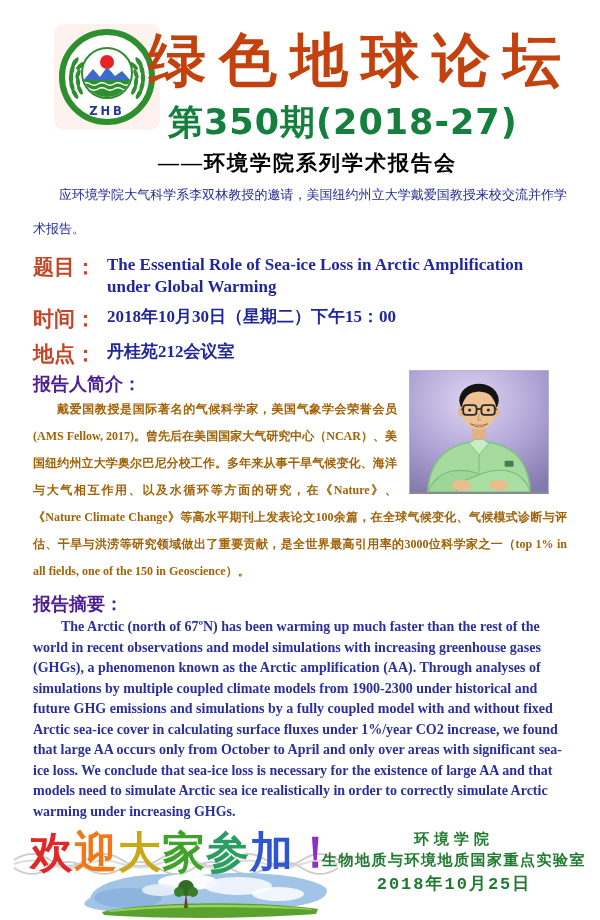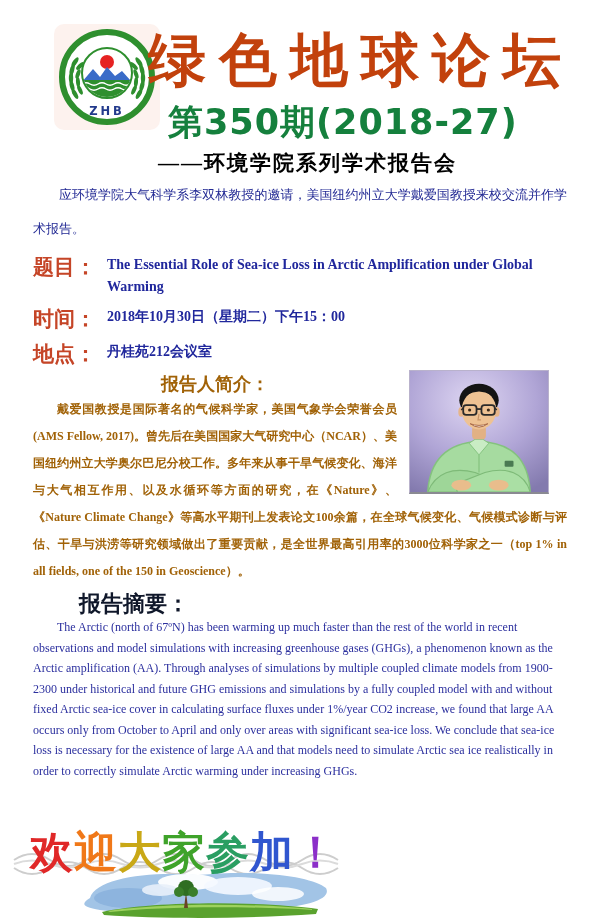--- a/index.html
+++ b/index.html
@@ -29,33 +29,33 @@
   }
   
   .intro {
     margin:0 33px 0; font-size:13px; line-height:34px;
     text-indent:2em; text-align:justify; color:#232a94;
   }
   
   .fields { margin:2px 33px 0; }
   .field { display:flex; align-items:flex-start; margin-top:7px; }
   .field-label { flex:none; width:74px; font-size:21px; font-weight:bold; color:#c54527; }
-  .field-value { font-size:14px; font-weight:bold; line-height:22px; color:#20279c; padding-top:1px; }
+  .field-value { font-size:17px; font-weight:bold; line-height:22px; color:#20279c; padding-top:1px; }
   
   .bio { margin:4px 33px 0; }
-  .bio-heading { font-size:18px; font-weight:bold; color:#a16207; line-height:24px;text-align:center; }
+  .bio-heading { font-size:18px; font-weight:bold; color:#4c1d95; line-height:24px; }
   .speaker-photo {
     float:right; width:140px; height:124px; margin:-2px 18px 4px 12px;
     border:1px solid #b9b2cc; border-bottom:2px solid #8a8a92; display:block;
   }
   .bio-text { font-size:12px; line-height:27px; text-indent:2em; text-align:justify; color:#a16207;font-weight:bold; }
   
   .abstract { margin:7px 33px 0; }
-  .abstract-heading { font-size:22px; font-weight:bold; color:#0f172a; line-height:24px;margin-left:46px; }
-  .abstract-text { font-size:12px; line-height:20.5px; text-indent:2em; color:#2b2f9e; margin-top:1px; }
+  .abstract-heading { font-size:18px; font-weight:bold; color:#4c1d95; line-height:24px; }
+  .abstract-text { font-size:14px; line-height:20.5px; text-indent:2em; color:#2b2f9e; margin-top:1px;font-weight:bold; }
   
   .footer { position:absolute; left:0; bottom:0; width:600px; height:96px;font-family:Liberation Mono, monospace; }
   .ribbon { position:absolute; left:12px; top:14px; width:330px; height:48px; }
   .welcome {
     position:absolute; left:30px; top:0px;
     font-size:43px; font-weight:bold; letter-spacing:1px; white-space:nowrap;
   }
   .landscape { position:absolute; left:68px; top:44px; width:272px; height:52px; }
   .org-block {
     position:absolute; left:312px; top:6px; width:284px;
@@ -199,15 +199,20 @@
       <ellipse cx="170" cy="18" rx="34" ry="9" fill="#f4f8ff" opacity="0.9"></ellipse>
       <ellipse cx="210" cy="26" rx="26" ry="7" fill="#ffffff" opacity="0.85"></ellipse>
       <ellipse cx="92" cy="22" rx="18" ry="6" fill="#e8f0fa" opacity="0.9"></ellipse>
       <path d="M34,44 C85,33 190,33 250,41 L248,46 C180,51 92,51 36,47 Z" fill="#5aa22e"></path>
       <path d="M40,43 C90,35 185,35 244,41 L244,42 C180,38 95,38 42,44 Z" fill="#9ed25e"></path>
       <path d="M116,40 L118,24 L120,40 Z" fill="#6a4226"></path>
       <circle cx="118" cy="20" r="8" fill="#2f6e22"></circle>
       <circle cx="111" cy="24" r="5" fill="#3a7e2a"></circle>
       <circle cx="125" cy="24" r="5" fill="#3a7e2a"></circle>
     </svg>
+    <div class="org-block">
+      <div class="org-line1">环境学院</div>
+      <div class="org-line2">生物地质与环境地质国家重点实验室</div>
+      <div class="org-date">2018年10月25日</div>
+    </div>
   </div>
 
 </div>
 
 </body></html>

